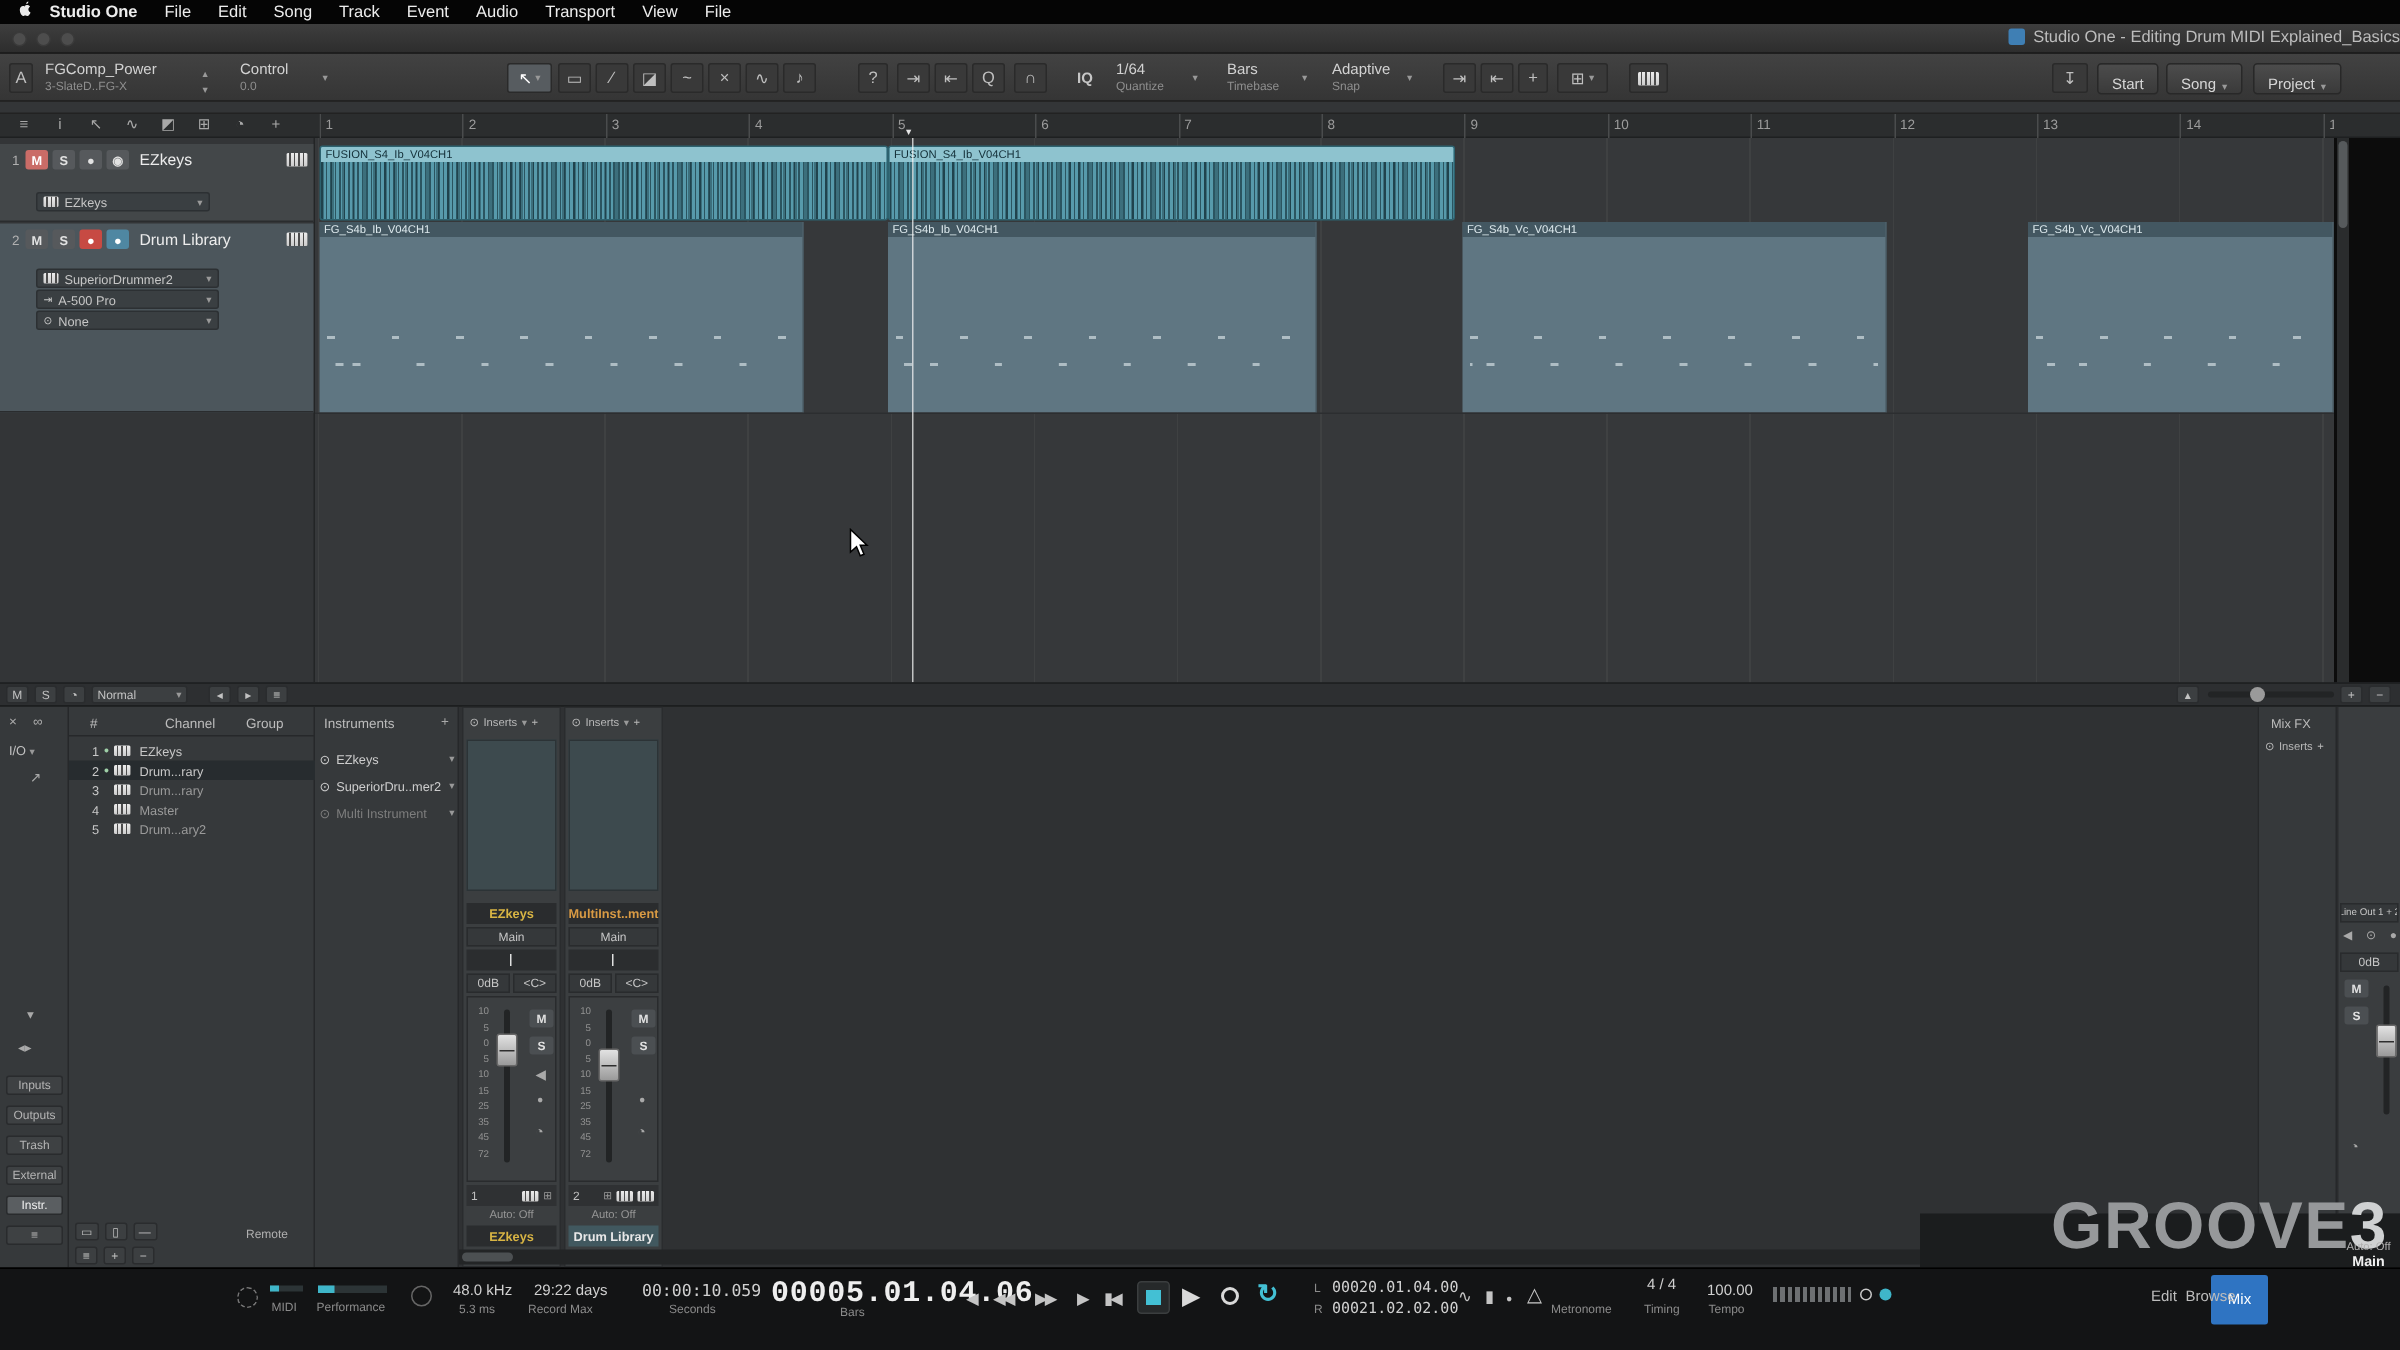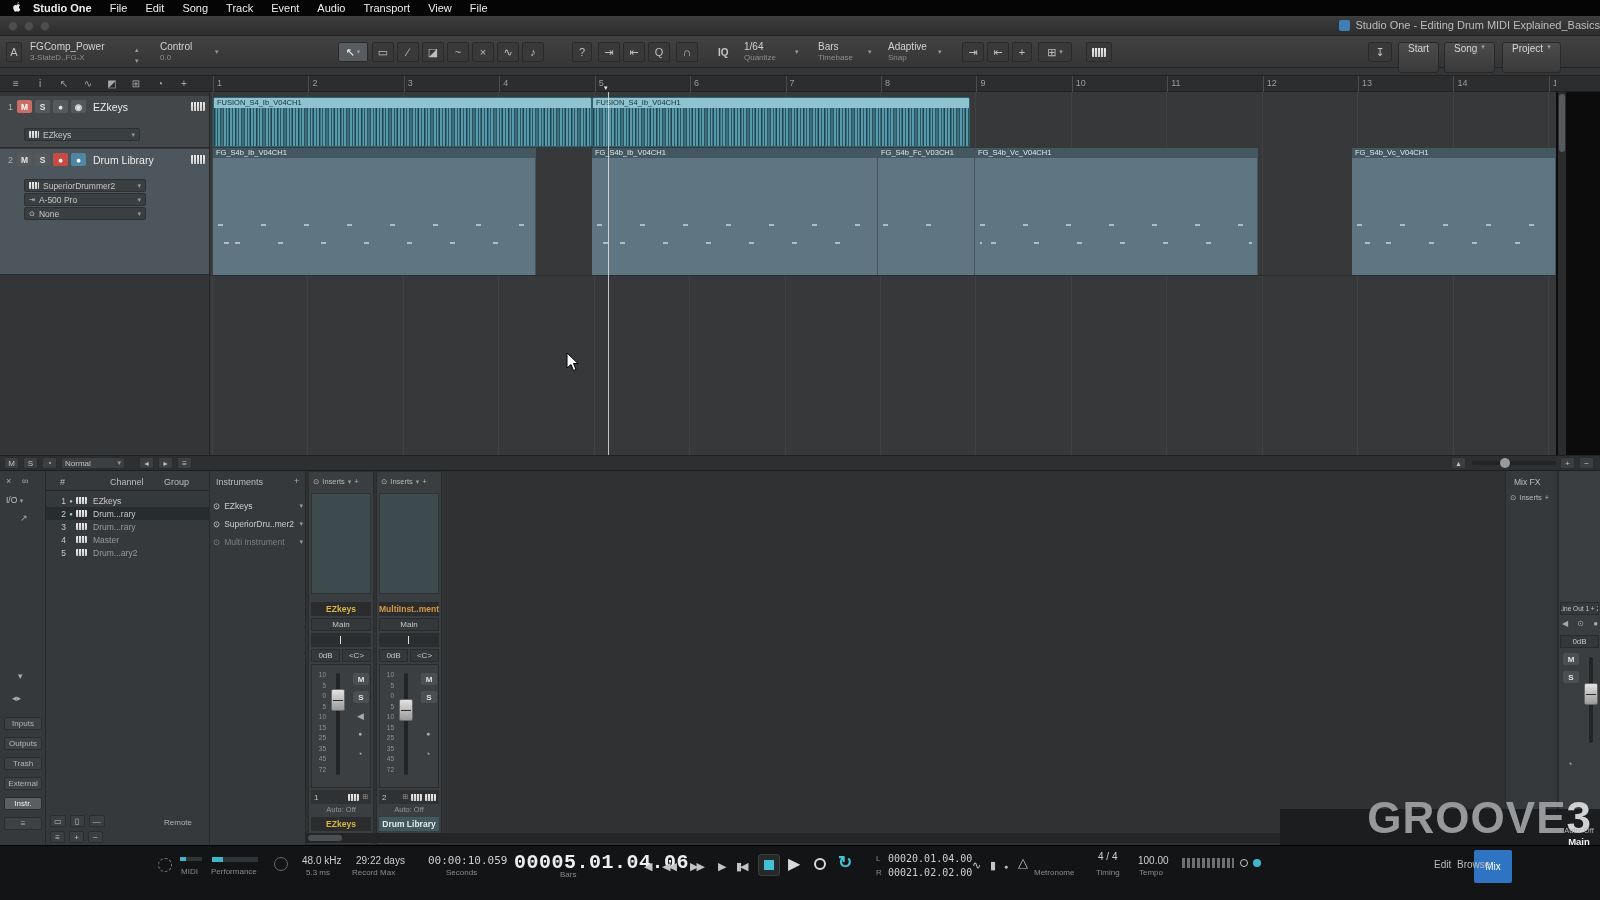--- a/index.html
+++ b/index.html
@@ -16,21 +16,21 @@
 .titletext{position:absolute;left:0;right:0;top:3px;text-align:right;font-size:11px;color:#bdbdbd}
 .appicon{display:inline-block;width:11px;height:11px;background:#3f7fb4;border-radius:2px;vertical-align:-2px;margin-right:5px}
 
 .toolbar{position:absolute;left:0;top:36px;width:1600px;height:32px;background:linear-gradient(#424242,#353535);border-bottom:1px solid #242424;z-index:28}
 .substrip{position:absolute;left:0;top:68px;width:1600px;height:8px;background:#333537;border-bottom:1px solid #222}
 .tool{position:absolute;top:6px;height:20px;background:#393939;border:1px solid #2a2a2a;border-radius:2px;color:#bfbfbf;display:flex;align-items:center;justify-content:center;font-size:11px}
 .tool.sel{background:#575c60;color:#fff}
 .ddval{font-size:10px;color:#d2d2d2;line-height:12px;white-space:nowrap}
 .ddlab{font-size:8px;color:#8e8e8e;line-height:9px;white-space:nowrap}
 .chev{font-size:7px;color:#999}
-.tbtn{position:absolute;top:6px;height:31px;background:linear-gradient(#4c4c4c,#3a3a3a);border:1px solid #282828;border-radius:3px;color:#d6d6d6;font-size:10px;display:flex;align-items:flex-start;justify-content:center;gap:4px;padding:0 9px}
+.tbtn{position:absolute;top:6px;height:21px;background:linear-gradient(#4c4c4c,#3a3a3a);border:1px solid #282828;border-radius:3px;color:#d6d6d6;font-size:10px;display:flex;align-items:flex-end;justify-content:center;gap:4px;padding:0 9px}
 
 .rulerwrap{position:absolute;left:0;top:76px;width:1600px;height:16px;background:#2b2d2e;border-bottom:1px solid #1e2021}
 .hdricon{font-size:10px;color:#a8a8a8;width:24px;text-align:center;line-height:16px;display:inline-block}
 .ticks{position:absolute;left:213px;top:0;width:1343px;height:16px;display:flex;overflow:hidden}
 .tick{flex:0 0 95.43px;font-size:9px;color:#9c9c9c;border-left:1px solid #4a4c4d;padding-left:3px;line-height:15px}
 
 .trackcol{position:absolute;left:0;top:92px;width:210px;height:363px;background:#333537;border-right:1px solid #232526}
 .thdr{position:absolute;left:0;width:209px}
 .trow{display:flex;align-items:center;padding:4px 4px 0 4px}
 .tnum{font-size:9px;color:#b0b0b0;width:13px;text-align:center}
@@ -282,24 +282,20 @@
 
   <div class="clip2" style="left:3px;width:323px">
     <div class="clbl2">FG_S4b_Ib_V04CH1</div>
     <div class="nrow" style="top:76px"></div>
     <div class="nrow" style="top:94px;background-position:17px 0"></div>
   </div>
   <div class="clip2" style="left:382px;width:286px">
     <div class="clbl2">FG_S4b_Ib_V04CH1</div>
     <div class="nrow" style="top:76px"></div>
     <div class="nrow" style="top:94px;background-position:23px 0"></div>
-  </div>
-  <div class="clip2" style="left:668px;width:97px">
-    <div class="clbl2">FG_S4b_Fc_V03CH1</div>
-    <div class="nrow" style="top:76px"></div>
   </div>
   <div class="clip2" style="left:765px;width:283px">
     <div class="clbl2">FG_S4b_Vc_V04CH1</div>
     <div class="nrow" style="top:76px"></div>
     <div class="nrow" style="top:94px;background-position:11px 0"></div>
   </div>
   <div class="clip2" style="left:1142px;width:204px">
     <div class="clbl2">FG_S4b_Vc_V04CH1</div>
     <div class="nrow" style="top:76px"></div>
     <div class="nrow" style="top:94px;background-position:29px 0"></div>

